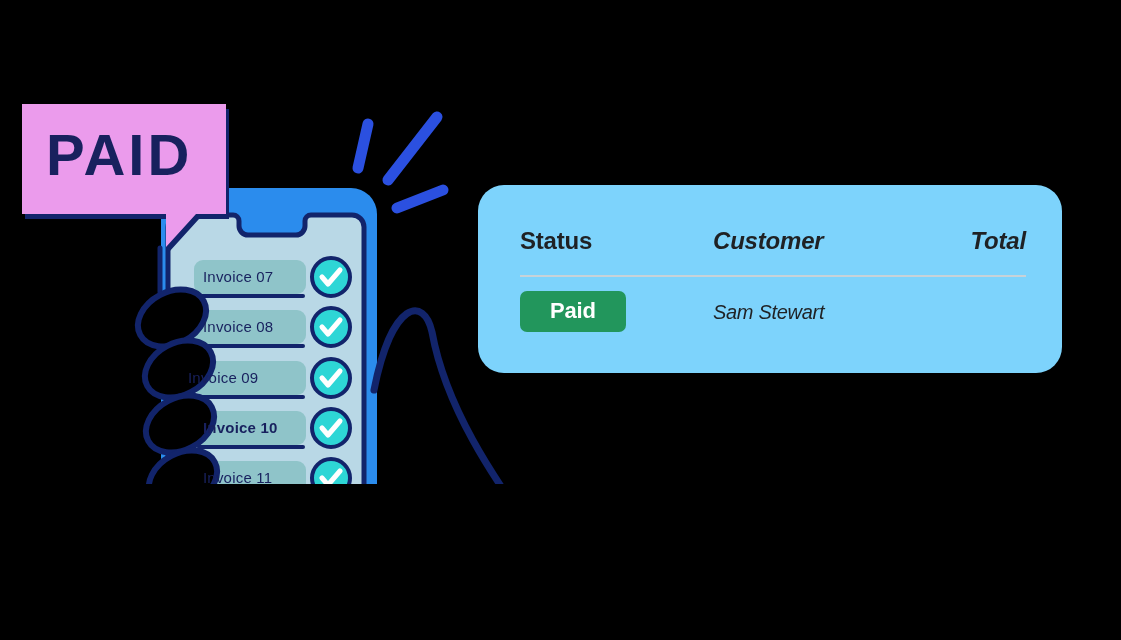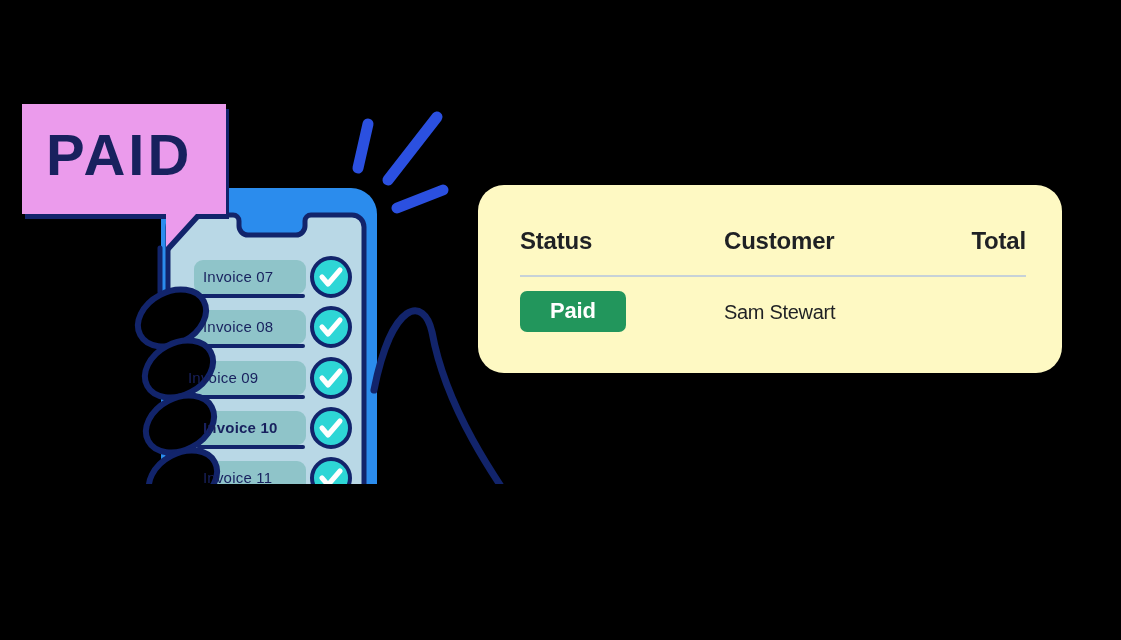--- a/index.html
+++ b/index.html
@@ -28,21 +28,21 @@
     height: 640px;
   }
 
   
   #invoice-card {
     position: absolute;
     left: 478px;
     top: 185px;
     width: 584px;
     height: 188px;
-    background: #fef9c3;
+    background: #7dd3fc;
     border-radius: 26px;
     box-sizing: border-box;
     padding: 8px;
   }
 
   .card-table {
     position: absolute;
     left: 42px;
     top: 0;
     right: 36px;
@@ -66,22 +66,22 @@
   }
   .card-body-row {
     position: absolute;
     left: 0;
     right: 0;
     top: 106px;
     height: 48px;
   }
 
   .col-status  { position: absolute; left: 0px;   top: 0; }
-  .col-customer{ position: absolute; left: 204px; top: 0; }
-  .col-total   { position: absolute; right: 0px;  top: 0; text-align: right; }
+  .col-customer{ position: absolute; left: 193px; top: 0; font-style: italic; }
+  .col-total   { position: absolute; right: 0px;  top: 0; text-align: right; font-style: italic; }
 
   .th {
     font-size: 24px;
     font-weight: bold;
     color: #1f2124;
     letter-spacing: -0.2px;
     white-space: nowrap;
     line-height: 30px;
   }
   .td {

